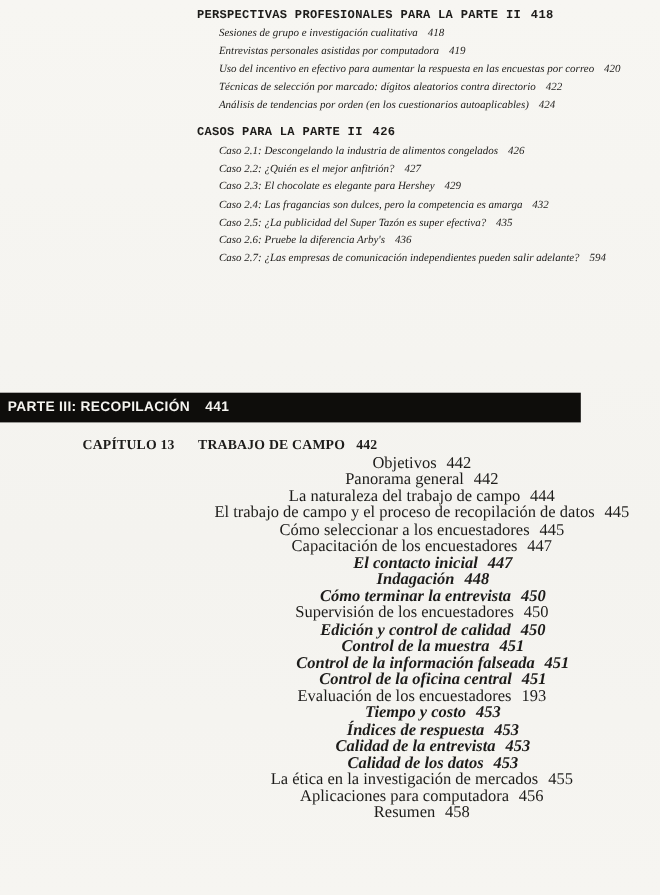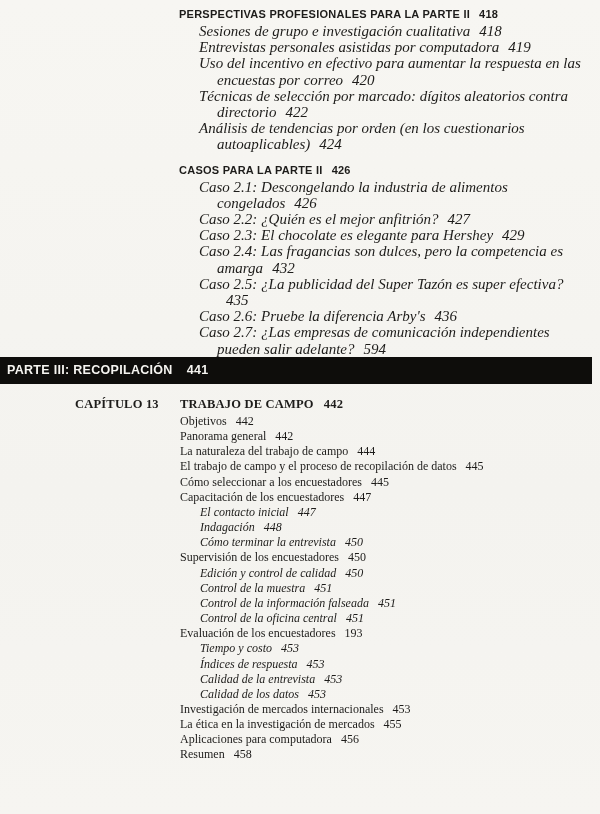--- a/index.html
+++ b/index.html
@@ -12,43 +12,43 @@
     color: #1d1c1a;
     background: linear-gradient(180deg, #f7f6f2 0%, #f4f3ef 60%, #f6f5f1 100%);
   }
   
   .toc-top {
     position: absolute;
     top: 6px; left: 179px;
     width: 406px;
   }
   .sec-header {
-    font-family: Liberation Sans, sans-serif;
+    font-family: Liberation Mono, monospace;
     font-weight: bold;
     font-size: 11px;
     letter-spacing: .25px;
     line-height: 17px;
     white-space: nowrap;
   }
   .sec-header .pg { font-size: 11px; }
   .sec2 { margin-top: 9px; }
   .toc-item {
     font-style: italic;
-    font-size: 15px;
+    font-size: 10px;
     line-height: 16.2px;
     margin-left: 20px;
     padding-left: 18px;
     text-indent: -18px;
   }
   .pg { margin-left: 9px; }
   
   .part-bar {
     position: absolute;
     top: 357px; left: 0;
-    width: 592px; height: 27px;
+    width: 528px; height: 27px;
     background: #0e0d0b;
     color: #f5f4f0;
     font-family: "Liberation Sans", "DejaVu Sans", sans-serif;
     font-weight: bold;
     font-size: 12.5px;
     line-height: 27px;
     padding-left: 7px;
     letter-spacing: .3px;
   }
   .part-bar .pg-bar { margin-left: 14px; }
@@ -62,26 +62,27 @@
     font-size: 12.5px;
     font-weight: bold;
     letter-spacing: .2px;
     line-height: 16px;
     white-space: nowrap;
   }
   .ch-head .ch-label { display: inline-block; width: 105px; }
   .ch-head .pg { margin-left: 10px; }
   .entries { margin-left: 105px; margin-top: 2px; }
   .entry {
-    font-size: 12px;
+    font-size: 15px;
     line-height: 15.15px;
     padding-left: 18px;
     text-indent: -18px;
+    text-align: center;
   }
-  .entry.lvl1 { margin-left: 20px; font-style: italic; }
+  .entry.lvl1 { margin-left: 20px; font-style: italic; font-weight: bold; }
 </style>
 </head>
 <body>
 
 <div class="toc-top">
 
   <div class="section">
     <div class="sec-header"><span>PERSPECTIVAS PROFESIONALES PARA LA PARTE II</span><span class="pg">418</span></div>
     <div class="toc-item"><span>Sesiones de grupo e investigación cualitativa</span><span class="pg">418</span></div>
     <div class="toc-item"><span>Entrevistas personales asistidas por computadora</span><span class="pg">419</span></div>
@@ -120,18 +121,17 @@
     <div class="entry lvl0"><span>Supervisión de los encuestadores</span><span class="pg">450</span></div>
     <div class="entry lvl1"><span>Edición y control de calidad</span><span class="pg">450</span></div>
     <div class="entry lvl1"><span>Control de la muestra</span><span class="pg">451</span></div>
     <div class="entry lvl1"><span>Control de la información falseada</span><span class="pg">451</span></div>
     <div class="entry lvl1"><span>Control de la oficina central</span><span class="pg">451</span></div>
     <div class="entry lvl0"><span>Evaluación de los encuestadores</span><span class="pg">193</span></div>
     <div class="entry lvl1"><span>Tiempo y costo</span><span class="pg">453</span></div>
     <div class="entry lvl1"><span>Índices de respuesta</span><span class="pg">453</span></div>
     <div class="entry lvl1"><span>Calidad de la entrevista</span><span class="pg">453</span></div>
     <div class="entry lvl1"><span>Calidad de los datos</span><span class="pg">453</span></div>
-    <div class="entry lvl0"><span>Investigación de mercados internacionales</span><span class="pg">453</span></div>
     <div class="entry lvl0"><span>La ética en la investigación de mercados</span><span class="pg">455</span></div>
     <div class="entry lvl0"><span>Aplicaciones para computadora</span><span class="pg">456</span></div>
     <div class="entry lvl0"><span>Resumen</span><span class="pg">458</span></div>
   </div>
 </div>
 
 </body></html>

